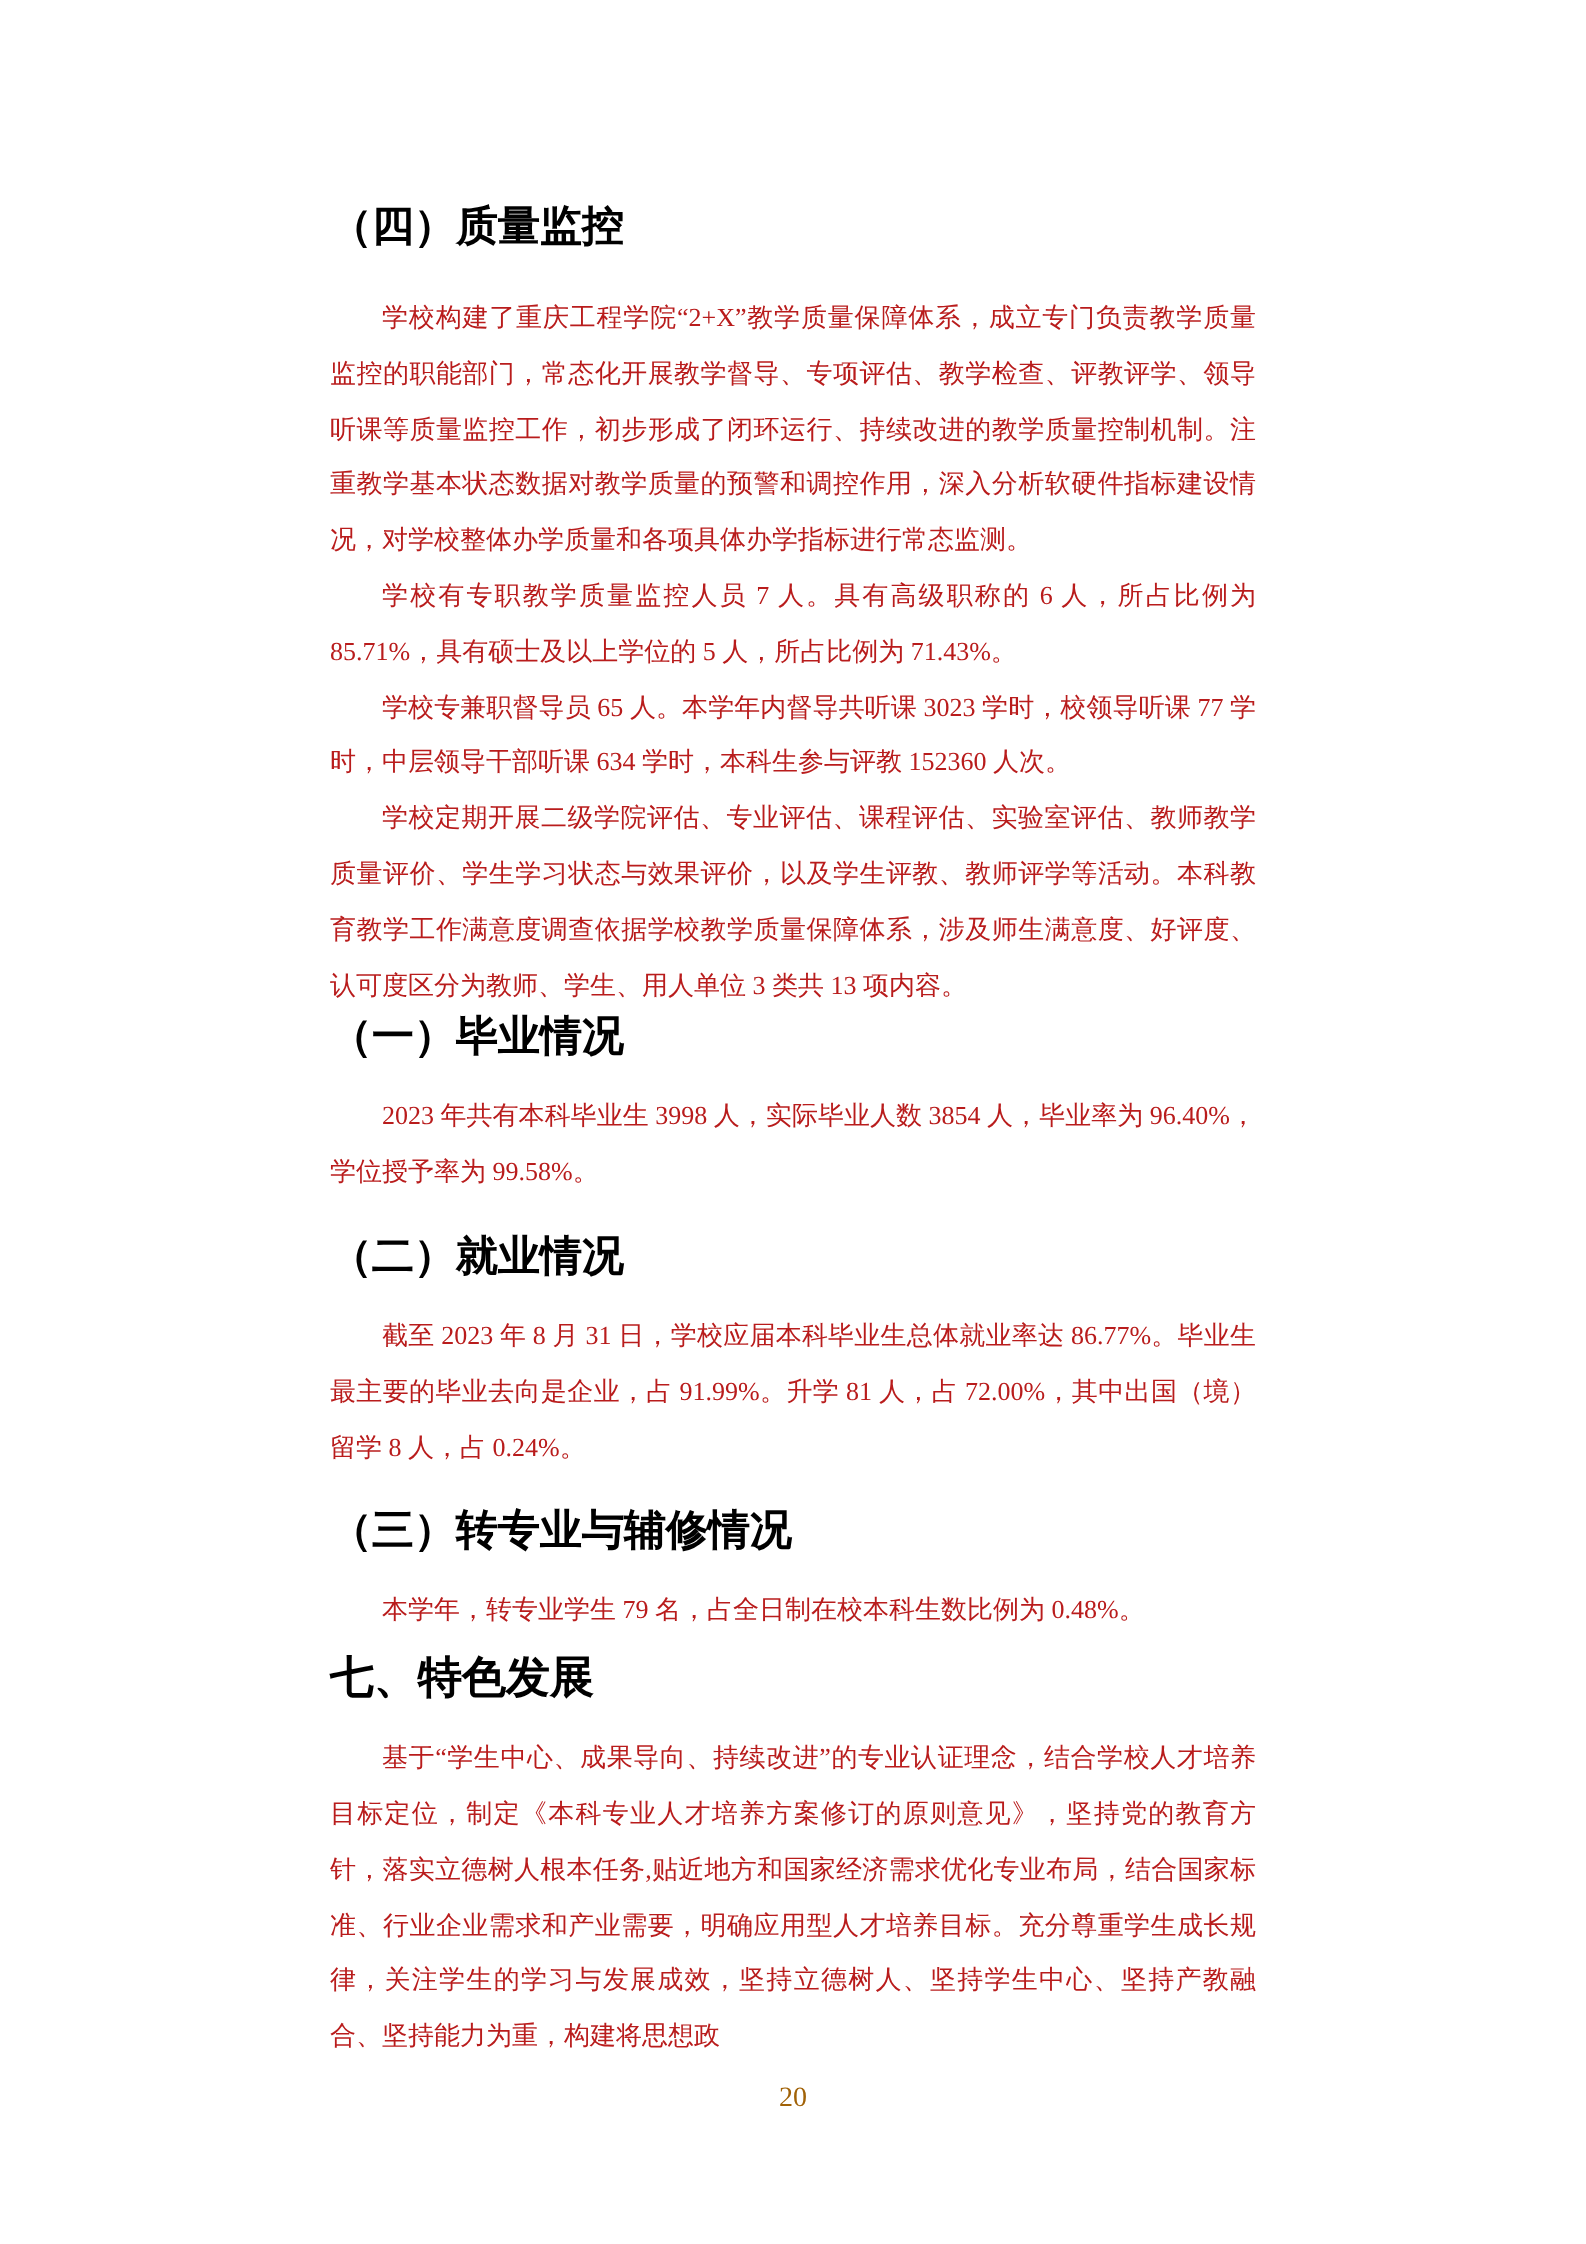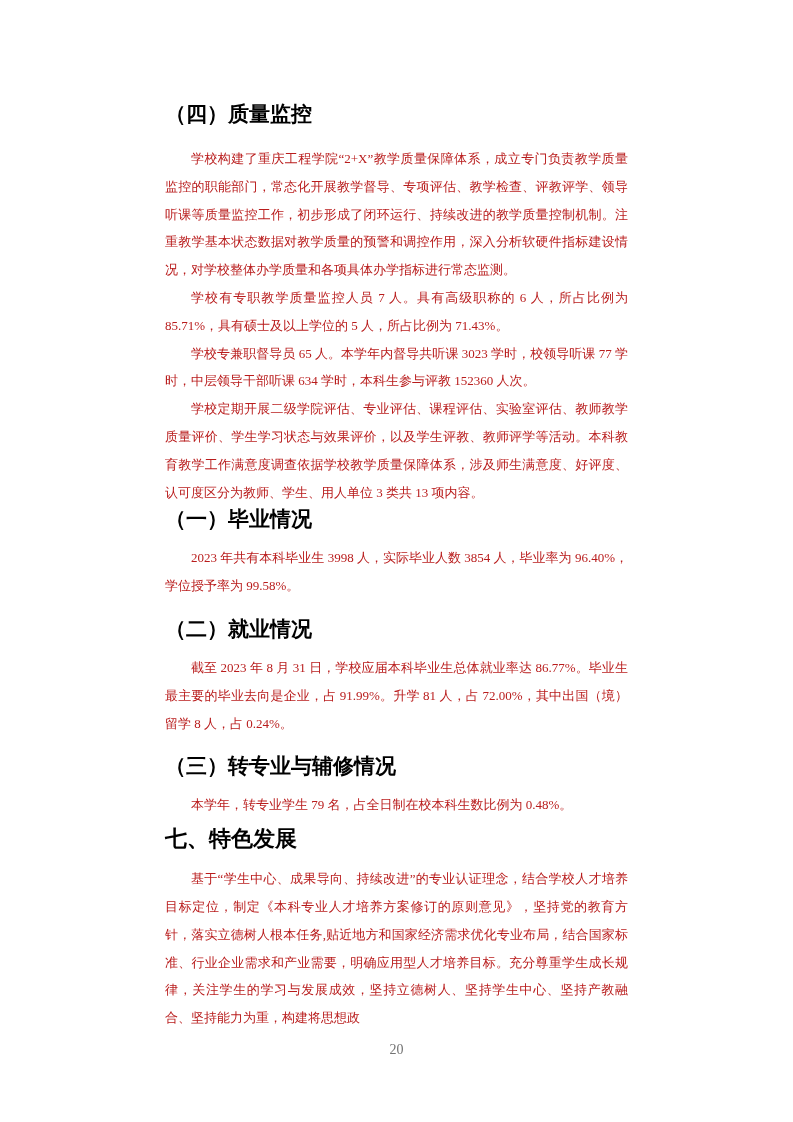--- a/index.html
+++ b/index.html
@@ -48,21 +48,21 @@
   .mt6  { margin-top: 6px; }
   .mt10 { margin-top: 10px; }
   .footer-pagenum {
     position: absolute;
     left: 0;
     right: 0;
     bottom: 64px;
     text-align: center;
     font-family: "Liberation Serif", "DejaVu Serif", serif;
     font-size: 14px;
-    color: #737373;
+    color: #a16207;
   }
 </style>
 </head>
 <body>
 
 <div class="page">
 
   <h3 class="h2 mb18">（四）质量监控</h3>
 
   <p class="body-para">学校构建了重庆工程学院“2+X”教学质量保障体系，成立专门负责教学质量监控的职能部门，常态化开展教学督导、专项评估、教学检查、评教评学、领导听课等质量监控工作，初步形成了闭环运行、持续改进的教学质量控制机制。注重教学基本状态数据对教学质量的预警和调控作用，深入分析软硬件指标建设情况，对学校整体办学质量和各项具体办学指标进行常态监测。</p>

